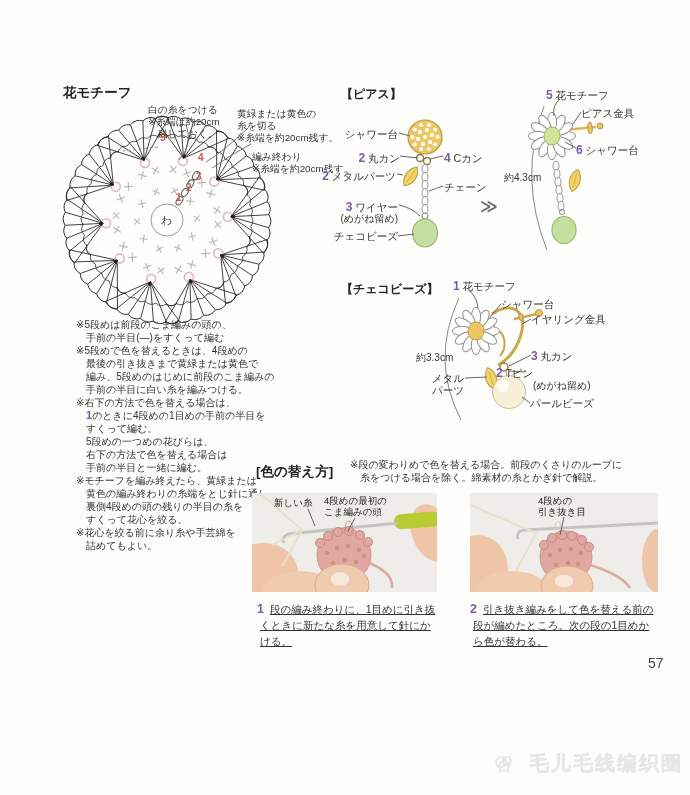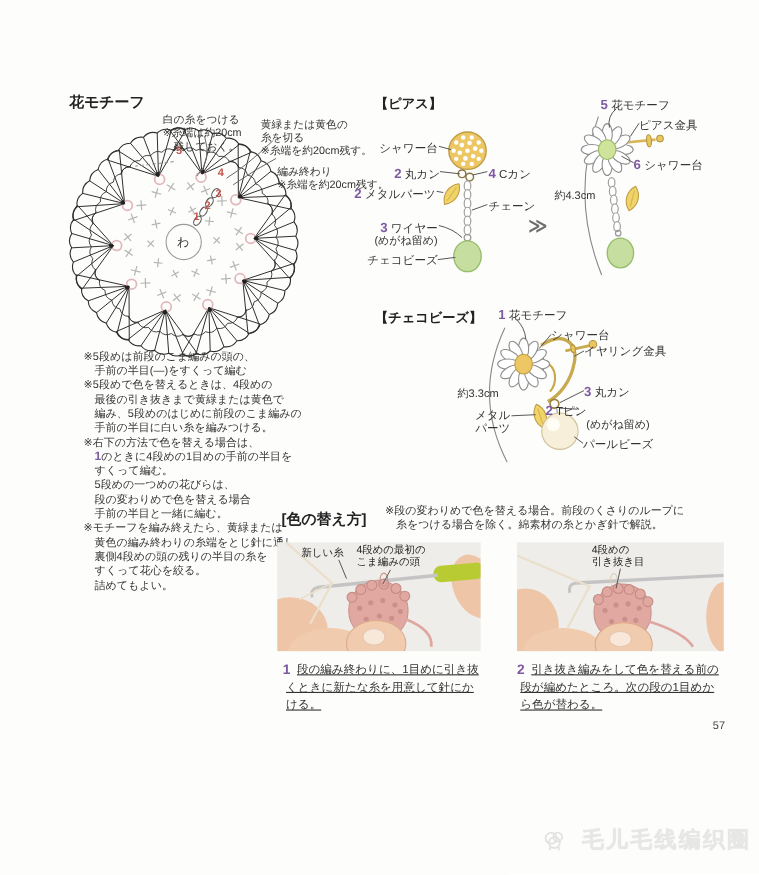--- a/index.html
+++ b/index.html
@@ -19,21 +19,21 @@
   .notes{position:absolute;left:76px;top:318px;font-size:10px;line-height:13px;color:#333;}
   .nline{white-space:pre;}
   .nnum{color:#7e5aa2;font-weight:bold;font-size:11px;}
   .howto-note{position:absolute;font-size:10px;line-height:12.5px;white-space:pre-line;color:#333;}
   .photo{position:absolute;width:185px;height:99px;background:#efede9;overflow:hidden;}
   .photo svg{position:absolute;left:0;top:0;}
   .plabel{position:absolute;font-size:9.5px;line-height:11px;white-space:pre-line;color:#222;}
   .caption{position:absolute;font-size:10.5px;line-height:16px;color:#333;}
   .step{float:left;color:#7e5aa2;font-weight:bold;font-size:12.5px;margin-right:6px;}
   .captext{display:block;margin-left:3px;text-decoration:underline;}
-  .pagenum{position:absolute;left:648px;top:655px;font-size:10px;color:#444;text-align:center;}
+  .pagenum{position:absolute;left:648px;top:655px;font-size:14px;color:#444;text-align:center;}
   .watermark{position:absolute;left:455px;top:750px;width:228px;text-align:right;
              font-size:20px;font-weight:bold;color:#e7e7e6;letter-spacing:2px;
              text-shadow:0 0 1px #dcdcdc;}
   .wm-icon{display:inline-block;vertical-align:-4px;margin-right:4px;}
   .arrow{position:absolute;font-size:17px;font-weight:bold;color:#6d6d6d;}
   .wa{position:absolute;font-size:11px;color:#333;}
 </style>
 </head>
 <body>
 
@@ -358,26 +358,27 @@
     <div class="nline"><span>※5段めは前段のこま編みの頭の、</span></div>
     <div class="nline"><span>　手前の半目(—)をすくって編む</span></div>
     <div class="nline"><span>※5段めで色を替えるときは、4段めの</span></div>
     <div class="nline"><span>　最後の引き抜きまで黄緑または黄色で</span></div>
     <div class="nline"><span>　編み、5段めのはじめに前段のこま編みの</span></div>
     <div class="nline"><span>　手前の半目に白い糸を編みつける。</span></div>
     <div class="nline"><span>※右下の方法で色を替える場合は、</span></div>
     <div class="nline"><span>　</span><span class="nnum">1</span><span>のときに4段めの1目めの手前の半目を</span></div>
     <div class="nline"><span>　すくって編む。</span></div>
     <div class="nline"><span>　5段めの一つめの花びらは、</span></div>
-    <div class="nline"><span>　段の変わりめで色を替える場合</span></div>
+    <div class="nline"><span>　右下の方法で色を替える場合は</span></div>
     <div class="nline"><span>　手前の半目と一緒に編む。</span></div>
     <div class="nline"><span>※モチーフを編み終えたら、黄緑または</span></div>
     <div class="nline"><span>　黄色の編み終わりの糸端をとじ針に通し、</span></div>
     <div class="nline"><span>　裏側4段めの頭の残りの半目の糸を</span></div>
     <div class="nline"><span>　すくって花心を絞る。</span></div>
+    <div class="nline"><span>※花心を絞る前に余り糸や手芸綿を</span></div>
     <div class="nline"><span>　詰めてもよい。</span></div>
   </div>
 
   <div class="abs hdr" style="left:341px;top:86px">【ピアス】</div>
   <div class="lbl ra" style="left:330px;top:128px;width:68px"><span>シャワー台</span></div>
   <div class="lbl ra" style="left:334px;top:151px;width:66px"><span class="pnum">2</span> <span>丸カン</span></div>
   <div class="lbl ra" style="left:314px;top:169px;width:82px"><span class="pnum">2</span> <span>メタルパーツ</span></div>
   <div class="lbl" style="left:444px;top:151px"><span class="pnum">4</span> <span>Cカン</span></div>
   <div class="lbl" style="left:444px;top:181px"><span>チェーン</span></div>
   <div class="lbl ra" style="left:330px;top:200px;width:68px"><span class="pnum">3</span> <span>ワイヤー</span></div>

